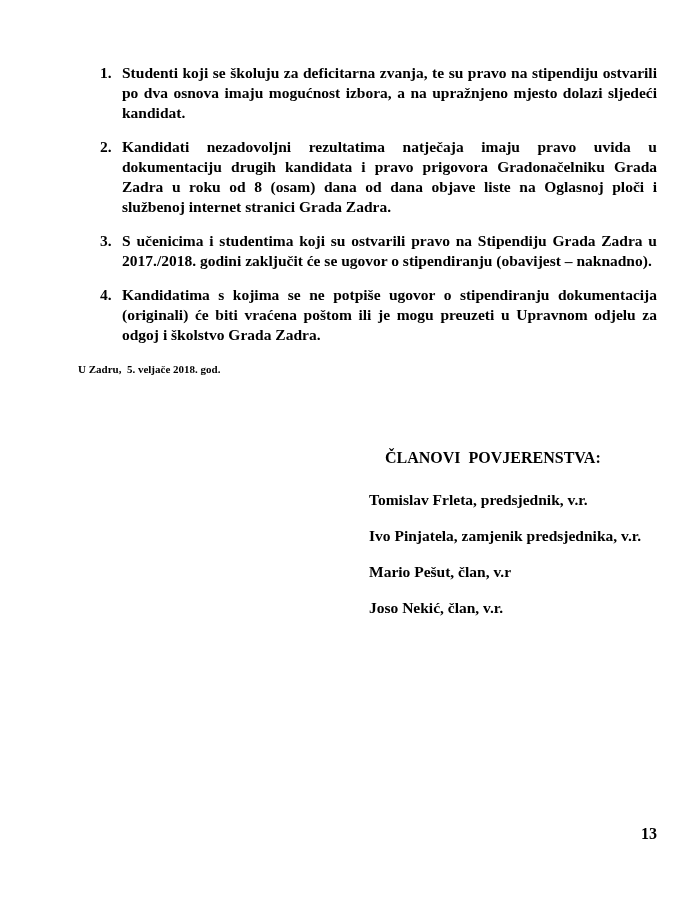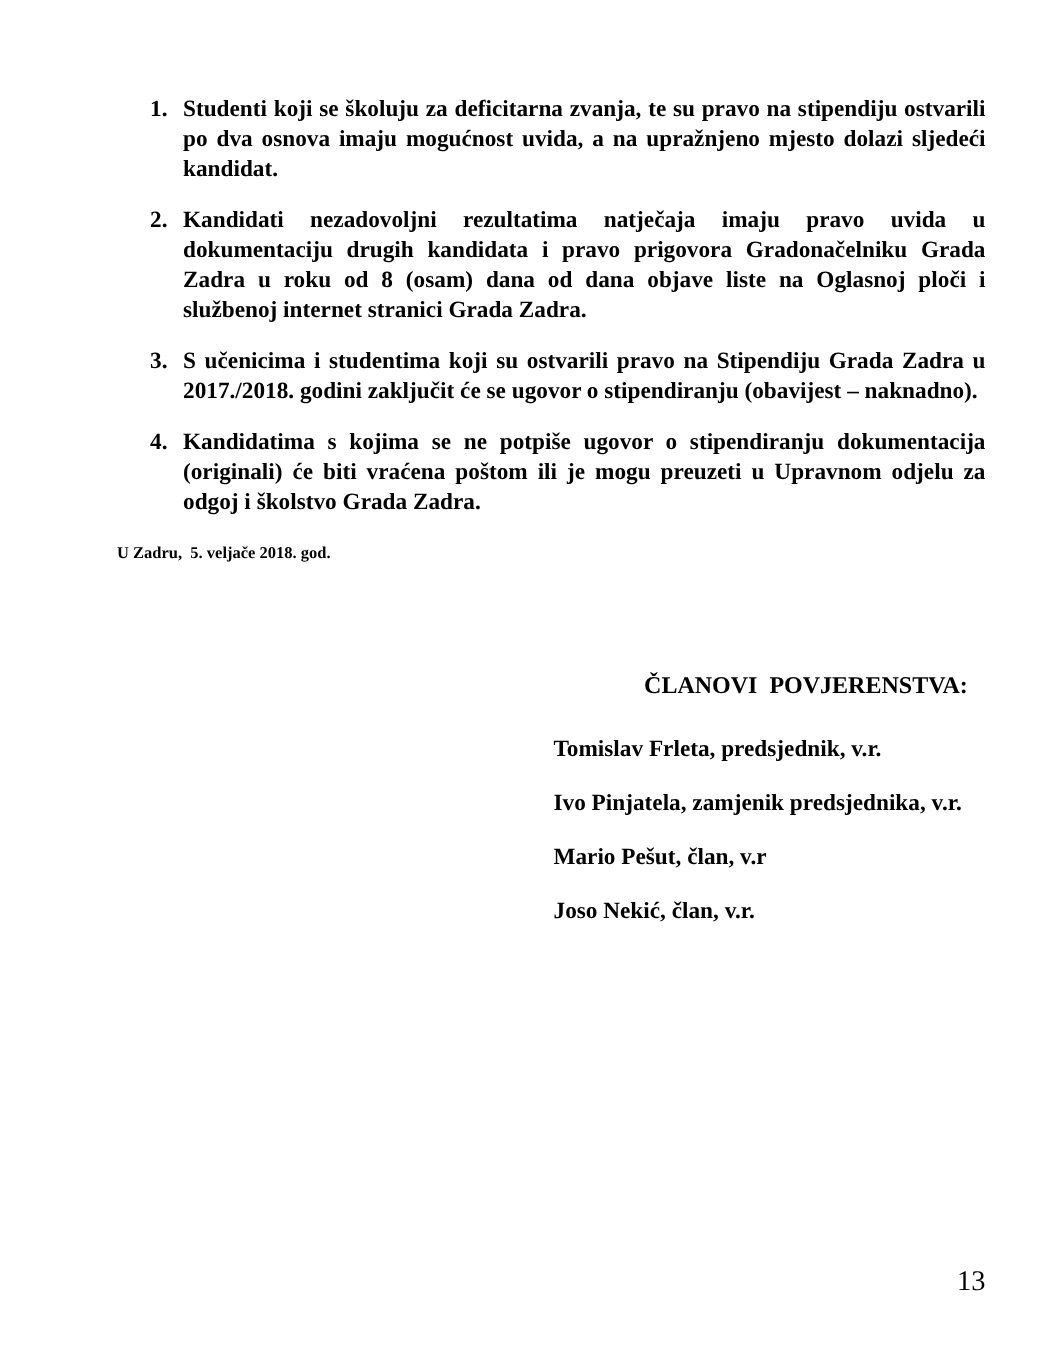--- a/index.html
+++ b/index.html
@@ -57,47 +57,46 @@
     position: absolute;
     left: 369px;
     top: 448px;
   }
   .committee-heading {
     margin: 0 0 22px 16px;
     font-weight: bold;
     font-size: 16px;
     line-height: 20px;
     white-space: pre;
-    text-align: right;
   }
   .committee-member {
     margin: 0 4px 16px 0;
     font-weight: bold;
     font-size: 15.5px;
     line-height: 20px;
   }
   .page-number {
     position: absolute;
     right: 38px;
-    top: 848px;
-    font-weight: normal;
-    font-size: 19px;
+    top: 827px;
+    font-weight: bold;
+    font-size: 16px;
     line-height: 14px;
   }
 </style>
 </head>
 <body>
 
 <div class="page">
 
   <div class="numbered-list">
 
     <div class="list-item">
       <span class="num">1.</span>
-      <p class="txt">Studenti koji se školuju za deficitarna zvanja, te su pravo na stipendiju ostvarili po dva osnova imaju mogućnost uvida, a na upražnjeno mjesto dolazi sljedeći kandidat.</p>
+      <p class="txt">Studenti koji se školuju za deficitarna zvanja, te su pravo na stipendiju ostvarili po dva osnova imaju mogućnost izbora, a na upražnjeno mjesto dolazi sljedeći kandidat.</p>
     </div>
 
     <div class="list-item">
       <span class="num">2.</span>
       <p class="txt">Kandidati nezadovoljni rezultatima natječaja imaju  pravo uvida u dokumentaciju drugih kandidata i pravo prigovora Gradonačelniku Grada Zadra u roku od 8 (osam) dana od dana objave liste na Oglasnoj ploči i službenoj internet stranici Grada Zadra.</p>
     </div>
 
     <div class="list-item">
       <span class="num">3.</span>
       <p class="txt">S učenicima i studentima koji su ostvarili pravo na Stipendiju Grada Zadra u 2017./2018. godini zaključit će se ugovor o stipendiranju (obavijest – naknadno).</p>

